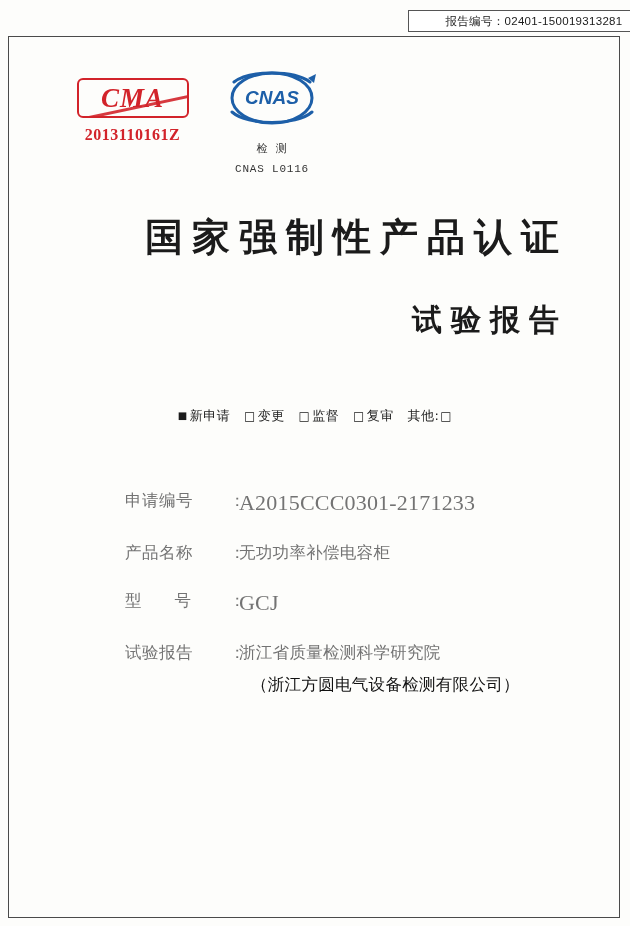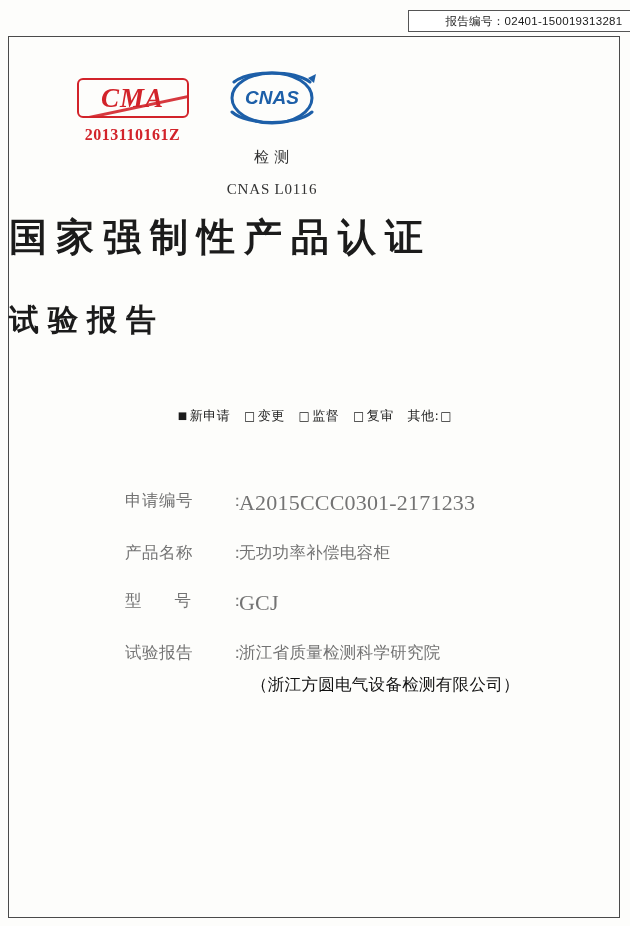--- a/index.html
+++ b/index.html
@@ -113,33 +113,33 @@
     text-align: center;
   }
   .cnas-mark {
     width: 104px;
     height: 66px;
     margin: 0 auto;
     position: relative;
   }
   .cnas-mark svg { display:block; }
   .cnas-sub {
-    font-family: Liberation Serif, serif;
-    font-size: 15px;
+    font-family: Liberation Mono, monospace;
+    font-size: 11px;
     color: #333;
     letter-spacing: 0.8px;
-    margin-top: 14px;
+    margin-top: 7px;
   }
 
   
   .title-main, .title-sub {
     position: absolute;
     left: 0;
     width: 568px;
-    text-align: left;
+    text-align: right;
     font-family: Liberation Mono, monospace;
     font-weight: bold;
     color: #1b1b1b;
   }
   .title-main {
     top: 212px;
     font-size: 38px;
     letter-spacing: 9px;
     text-indent: 9px;
   }

